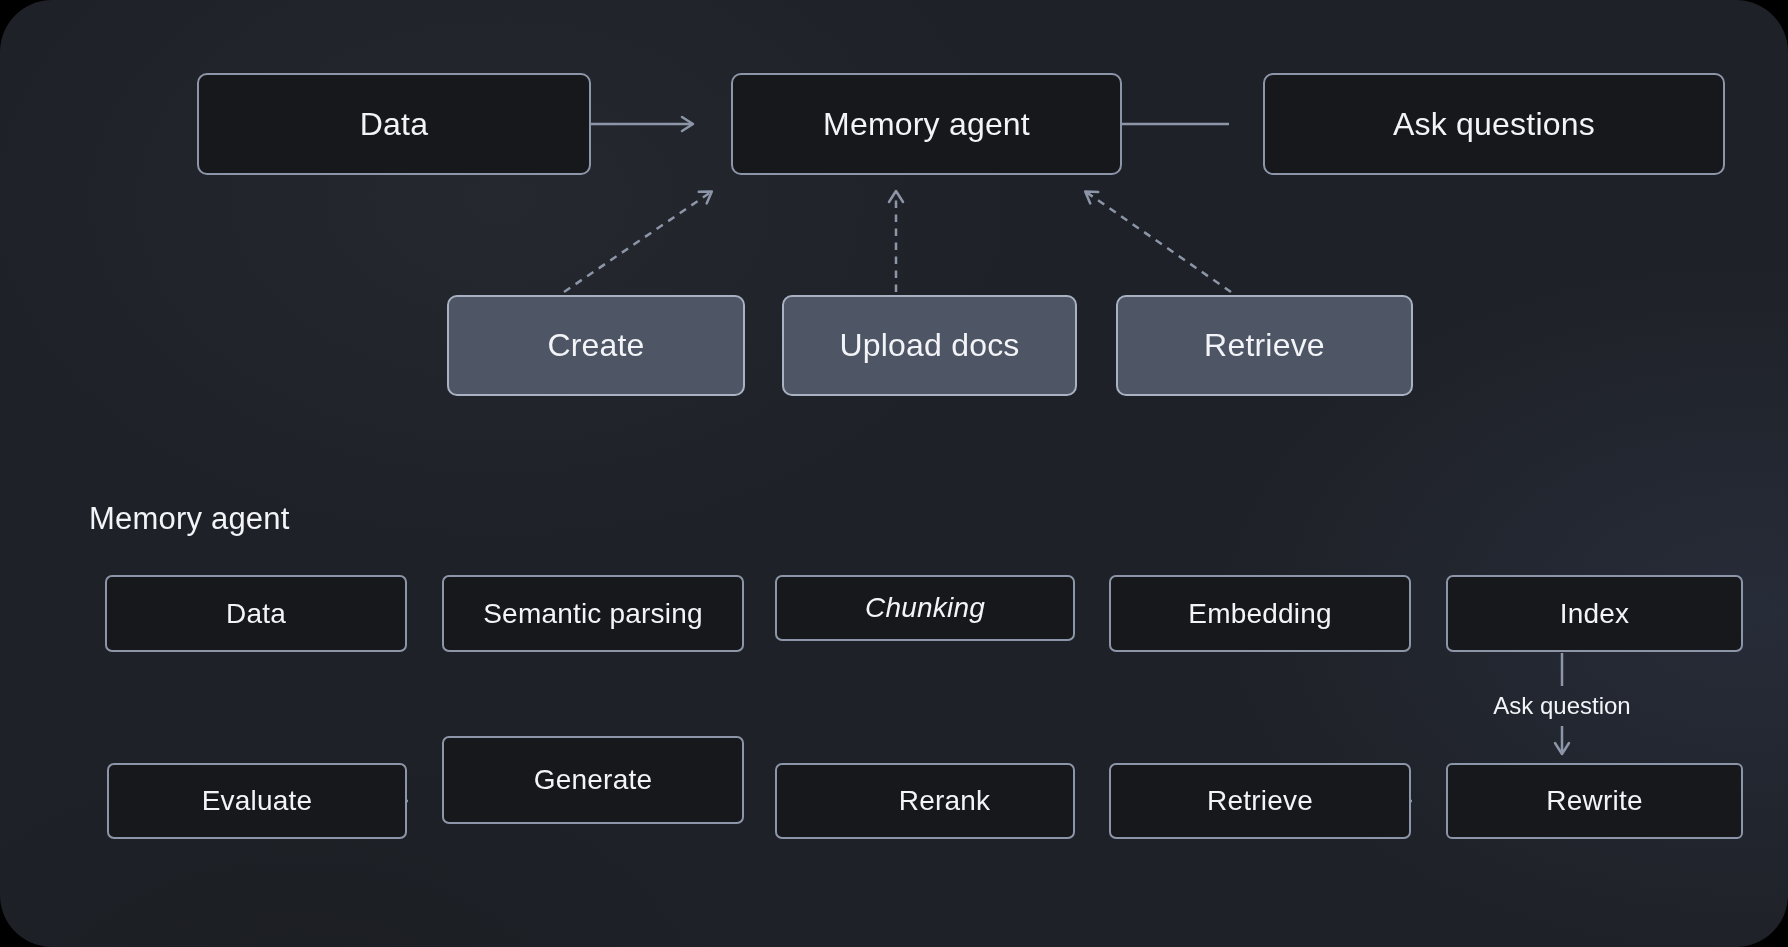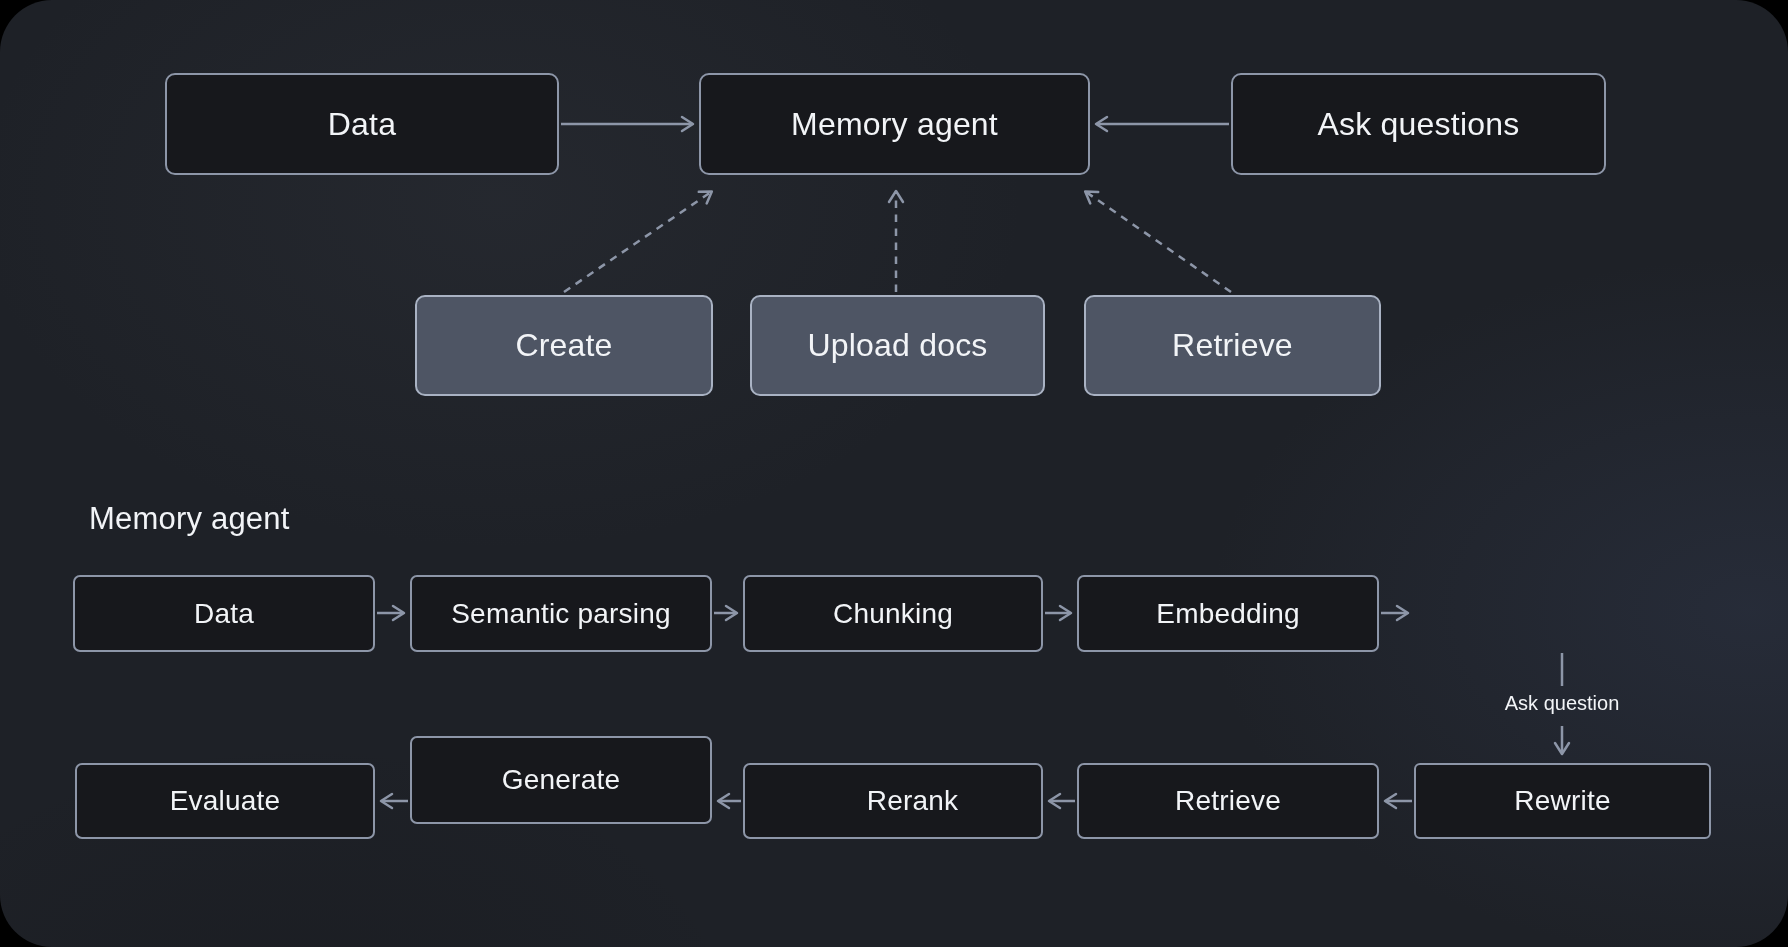--- a/index.html
+++ b/index.html
@@ -17,26 +17,26 @@
   .glow-right{left:1000px; top:120px; width:1500px; height:980px; opacity:.33;
     background:radial-gradient(closest-side, var(--background-accent), rgba(0,0,0,0) 72%);}
   .glow-topleft{left:-250px; top:-300px; width:1500px; height:1000px; opacity:.16;
     background:radial-gradient(closest-side, #4a4e58, rgba(0,0,0,0) 70%);}
   .glow-bottom{left:-300px; top:640px; width:1200px; height:800px; opacity:.35;
     background:radial-gradient(closest-side, #15161a, rgba(0,0,0,0) 75%);}
   .node{
     position:absolute; box-sizing:border-box;
     display:flex; align-items:center; justify-content:center; text-align:center;
     background:var(--node-fill); border:2.5px solid var(--node-border);
-    border-radius:10px; font-size:32px; letter-spacing:.2px;
+    border-radius:10px; font-size:32px; letter-spacing:.2px;margin-left:32px;
   }
   .node.small{font-size:28px; border-radius:7px;}
   .node.action{background:var(--action-fill); border-color:var(--action-border);}
   .flow-label{position:absolute; font-size:31px; letter-spacing:.2px;}
-  .ask-label{position:absolute; font-size:20px; transform:translateX(-50%); white-space:nowrap;text-align:center;}
+  .ask-label{position:absolute; font-size:24px; transform:translateX(-50%); white-space:nowrap;text-align:center;}
   svg.wires{position:absolute; left:0; top:0; pointer-events:none;}
   .wire{stroke:var(--connector); stroke-width:2.5; fill:none;}
   .wire.dashed{stroke-dasharray:7.5 6.5;}
 </style>
 </head>
 <body>
 
 <div class="canvas">
   <div class="bg-glow glow-right"></div>
   <div class="bg-glow glow-topleft"></div>
@@ -65,32 +65,33 @@
     <line class="wire" x1="1562" y1="726" x2="1562" y2="753" marker-end="url(#arr)"></line>
 
     <line class="wire" x1="1412" y1="801" x2="1386" y2="801" marker-end="url(#arr)"></line>
     <line class="wire" x1="1075" y1="801" x2="1050" y2="801" marker-end="url(#arr)"></line>
     <line class="wire" x1="741" y1="801" x2="719" y2="801" marker-end="url(#arr)"></line>
     <line class="wire" x1="408" y1="801" x2="382" y2="801" marker-end="url(#arr)"></line>
   </svg>
 
   <div class="node" style="left:165px; top:73px; width:394px; height:102px;">Data</div>
   <div class="node" style="left:699px; top:73px; width:391px; height:102px;">Memory agent</div>
-  <div class="node" style="left:1231px; top:73px; width:375px; height:102px;">Ask questions</div>
+  <div class="node" style="left:1231px; top:73px; width:462px; height:102px;">Ask questions</div>
 
   <div class="node action" style="left:415px; top:295px; width:298px; height:101px;">Create</div>
   <div class="node action" style="left:750px; top:295px; width:295px; height:101px;">Upload docs</div>
   <div class="node action" style="left:1084px; top:295px; width:297px; height:101px;">Retrieve</div>
 
   <div class="flow-label" style="left:89px; top:501px;">Memory agent</div>
 
   <div class="node small" style="left:73px; top:575px; width:302px; height:77px;">Data</div>
   <div class="node small" style="left:410px; top:575px; width:302px; height:77px;">Semantic parsing</div>
-  <div class="node small" style="left:743px; top:575px; width:300px; height:77px;">Chunking</div>
+  <div class="node small" style="left:743px; top:575px; width:300px; height:66px;font-style:italic;">Chunking</div>
   <div class="node small" style="left:1077px; top:575px; width:302px; height:77px;">Embedding</div>
+  <div class="node small" style="left:1414px; top:575px; width:297px; height:77px;">Index</div>
 
   <div class="ask-label" style="left:1562px; top:692px;">Ask question</div>
 
   <div class="node small" style="left:75px; top:763px; width:300px; height:76px;">Evaluate</div>
   <div class="node small" style="left:410px; top:736px; width:302px; height:88px;">Generate</div>
   <div class="node small" style="left:743px; top:763px; width:300px; height:76px;padding-left:39px;">Rerank</div>
   <div class="node small" style="left:1077px; top:763px; width:302px; height:76px;">Retrieve</div>
   <div class="node small" style="left:1414px; top:763px; width:297px; height:76px;border-radius:6px;">Rewrite</div>
 </div>
 

